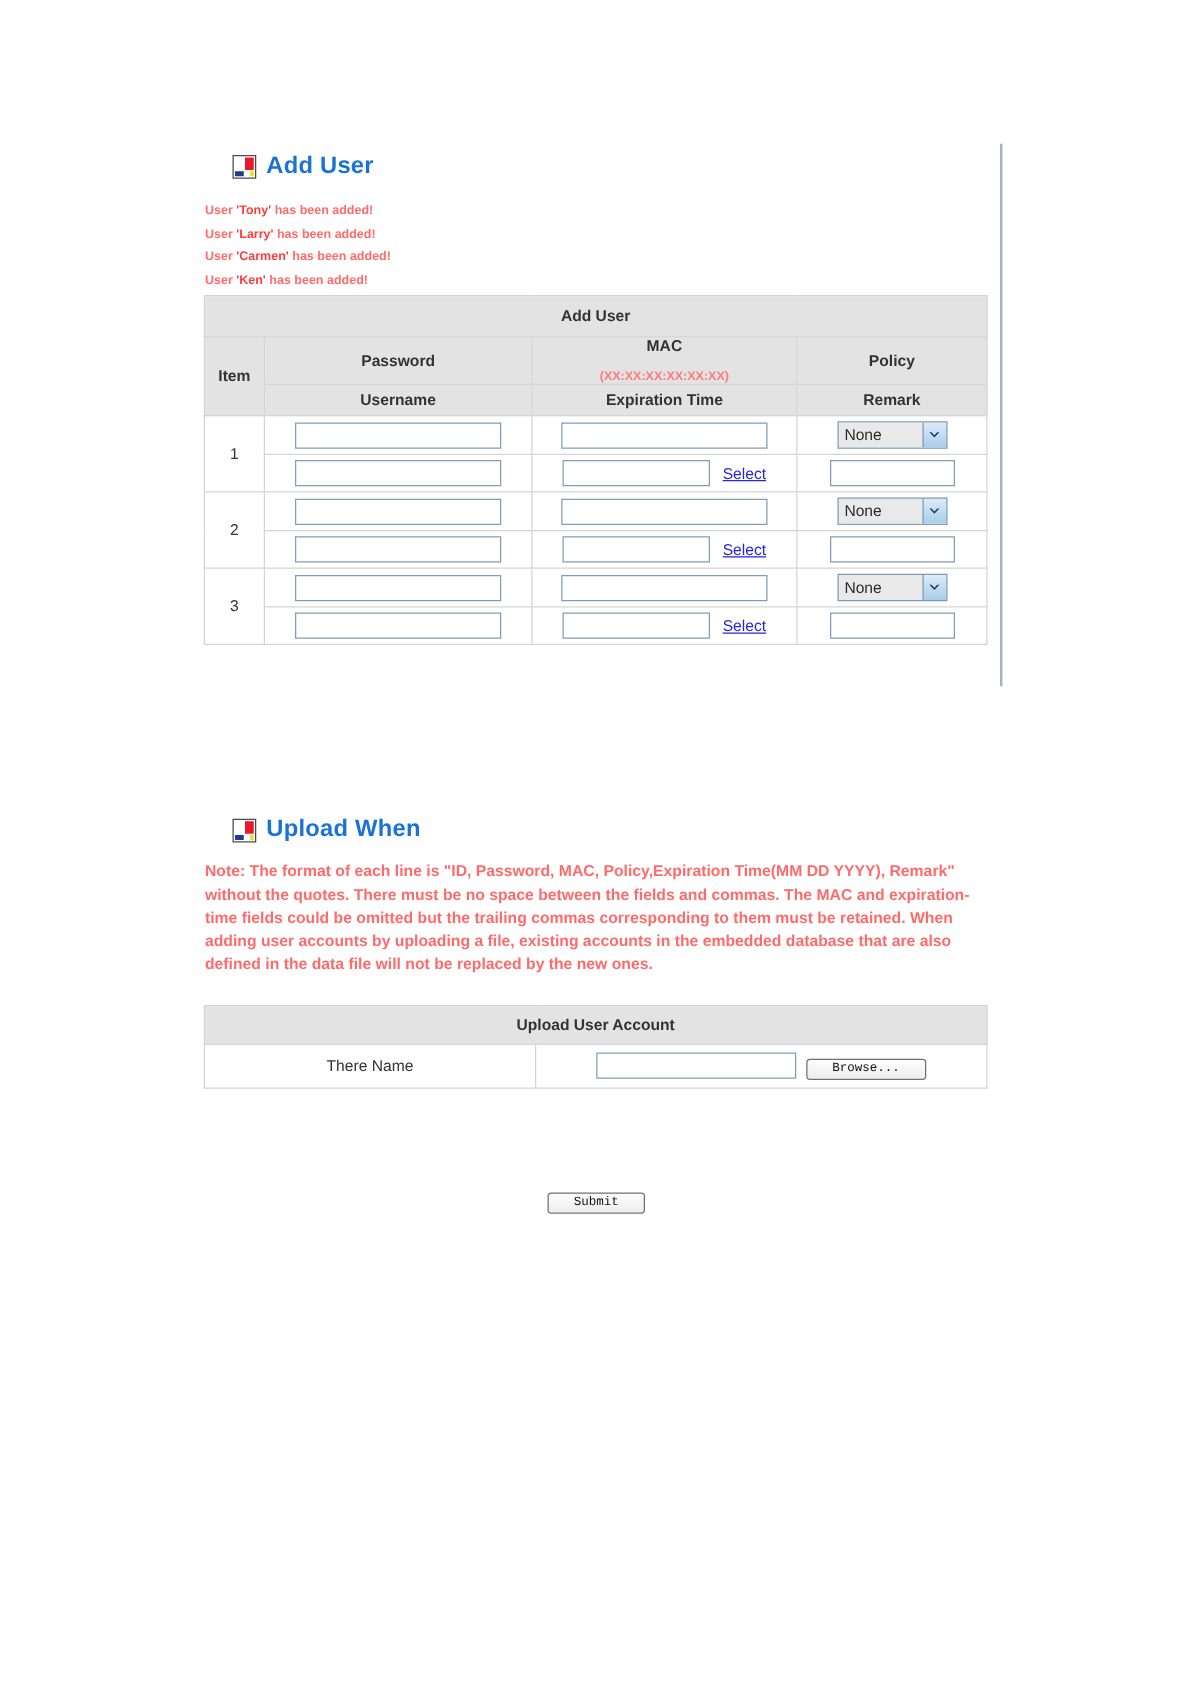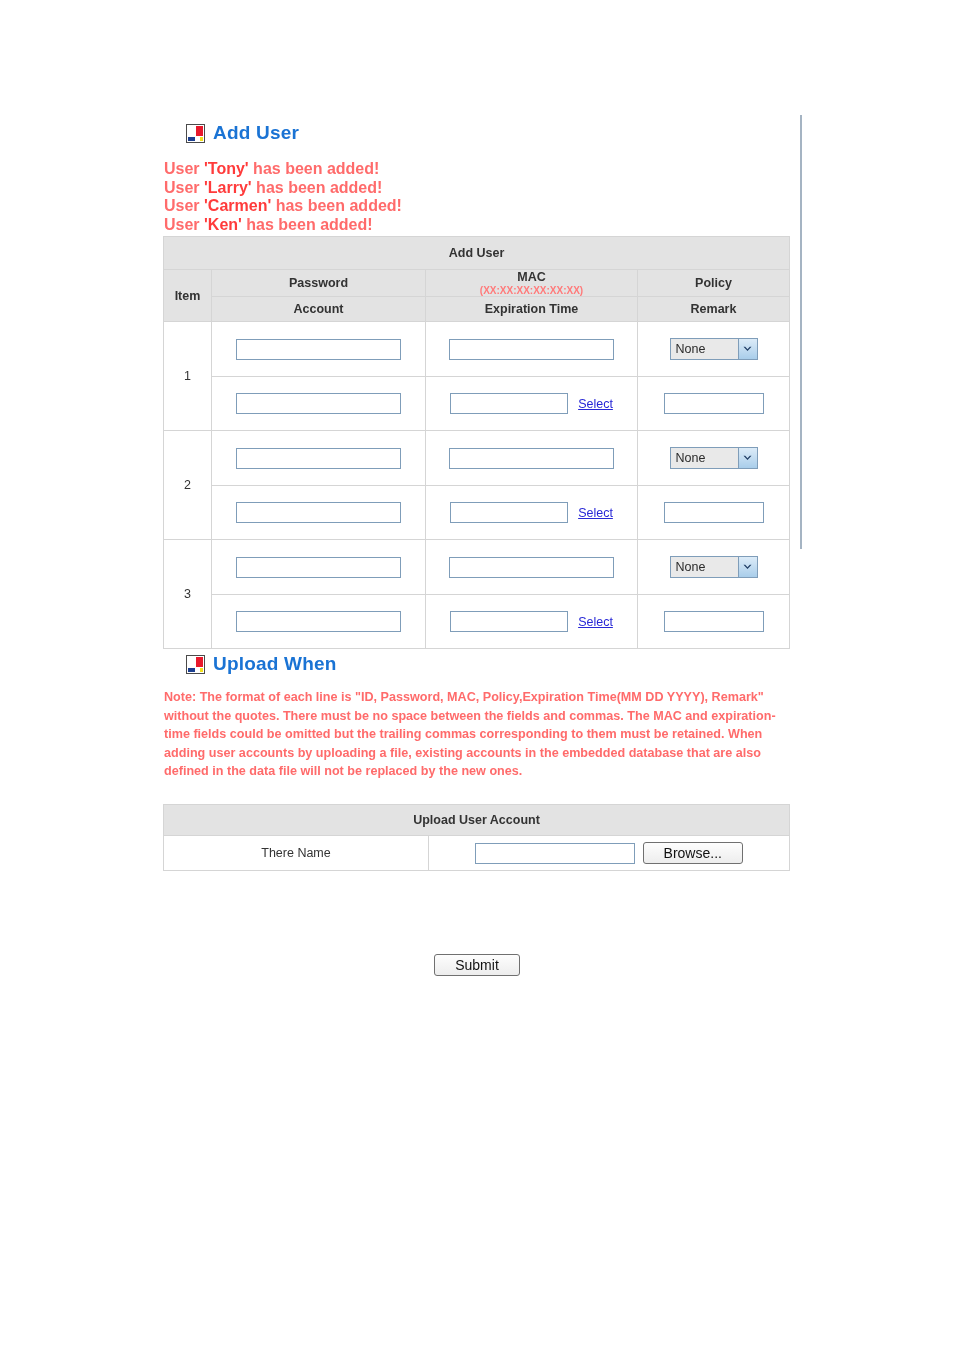--- a/index.html
+++ b/index.html
@@ -70,21 +70,21 @@
     font-size: 19px;
     font-weight: bold;
     letter-spacing: .2px;
     white-space: nowrap;
   }
 
   
   .messages {
     position: absolute;
     color: #ff6b6b;
-    font-size: 16px;
+    font-size: 10px;
     font-weight: bold;
     line-height: 18.5px;
     white-space: nowrap;
   }
   .messages .uname { color: #ff3b3b; font-weight: bold; }
   .messages div { white-space: nowrap; }
 
   
   .note {
     position: absolute;
@@ -121,21 +121,21 @@
     background: #e3e3e3;
     font-weight: bold !important;
     font-size: 12.5px;
     color: #333333;
   }
   .mac-sub {
     display: block;
     color: #ff7a7a;
     font-size: 10px;
     font-weight: bold;
-    margin-top: 1px;
+    margin-top: 12px;
   }
   .itemnum {
     font-size: 14px;
     color: #333;
   }
 
   
   input.txt {
     box-sizing: border-box;
     height: 21px;
@@ -145,21 +145,21 @@
     font-size: 12px;
     padding: 1px 3px;
     outline: none;
   }
   .inp-user { width: 165px; }
   .inp-mac  { width: 165px; }
   .inp-pass { width: 165px; }
   .inp-exp  { width: 118px; }
   .inp-remark { width: 100px; }
 
-  .cell-pad { padding: 16px 0 !important; }
+  .cell-pad { padding: 4px 0 !important; }
 
   .exp-wrap {
     display: flex;
     align-items: center;
     justify-content: center;
     gap: 10px;
   }
   a.select-link {
     color: #2727d6;
     font-size: 12.5px;
@@ -204,22 +204,22 @@
     color: #333;
     padding-right: 6px;
     text-align: right;
   }
   .file-row-right {
     text-align: left;
     padding-left: 4px;
   }
   .inp-file { width: 160px; }
   button.btn {
-    font-family: Liberation Sans, sans-serif;
-    font-size: 14px;
+    font-family: Liberation Mono, monospace;
+    font-size: 10px;
     color: #111;
     background: linear-gradient(#fdfdfd, #ededed);
     border: 1px solid #707070;
     border-radius: 3px;
     padding: 2px 20px;
     cursor: pointer;
   }
   .browse-btn { margin-left: 4px; padding: 2px 7px; }
   .submit-wrap {
     position: absolute;
@@ -282,21 +282,21 @@
       <tr>
         <td class="hdr" rowspan="2" style="height:40px;margin-left:44px;">Item</td>
         <td class="hdr">Password</td>
         <td class="hdr">
           <span>MAC</span>
           <span class="mac-sub">(XX:XX:XX:XX:XX:XX)</span>
         </td>
         <td class="hdr">Policy</td>
       </tr>
       <tr>
-        <td class="hdr" style="height:24px;">Account</td>
+        <td class="hdr" style="height:24px;">Username</td>
         <td class="hdr">Expiration Time</td>
         <td class="hdr">Remark</td>
       </tr>
 
       <tr>
         <td class="itemnum" rowspan="2">1</td>
         <td class="cell-pad">
           <input class="txt inp-user" type="text" value="" style="">
         </td>
         <td class="cell-pad">

